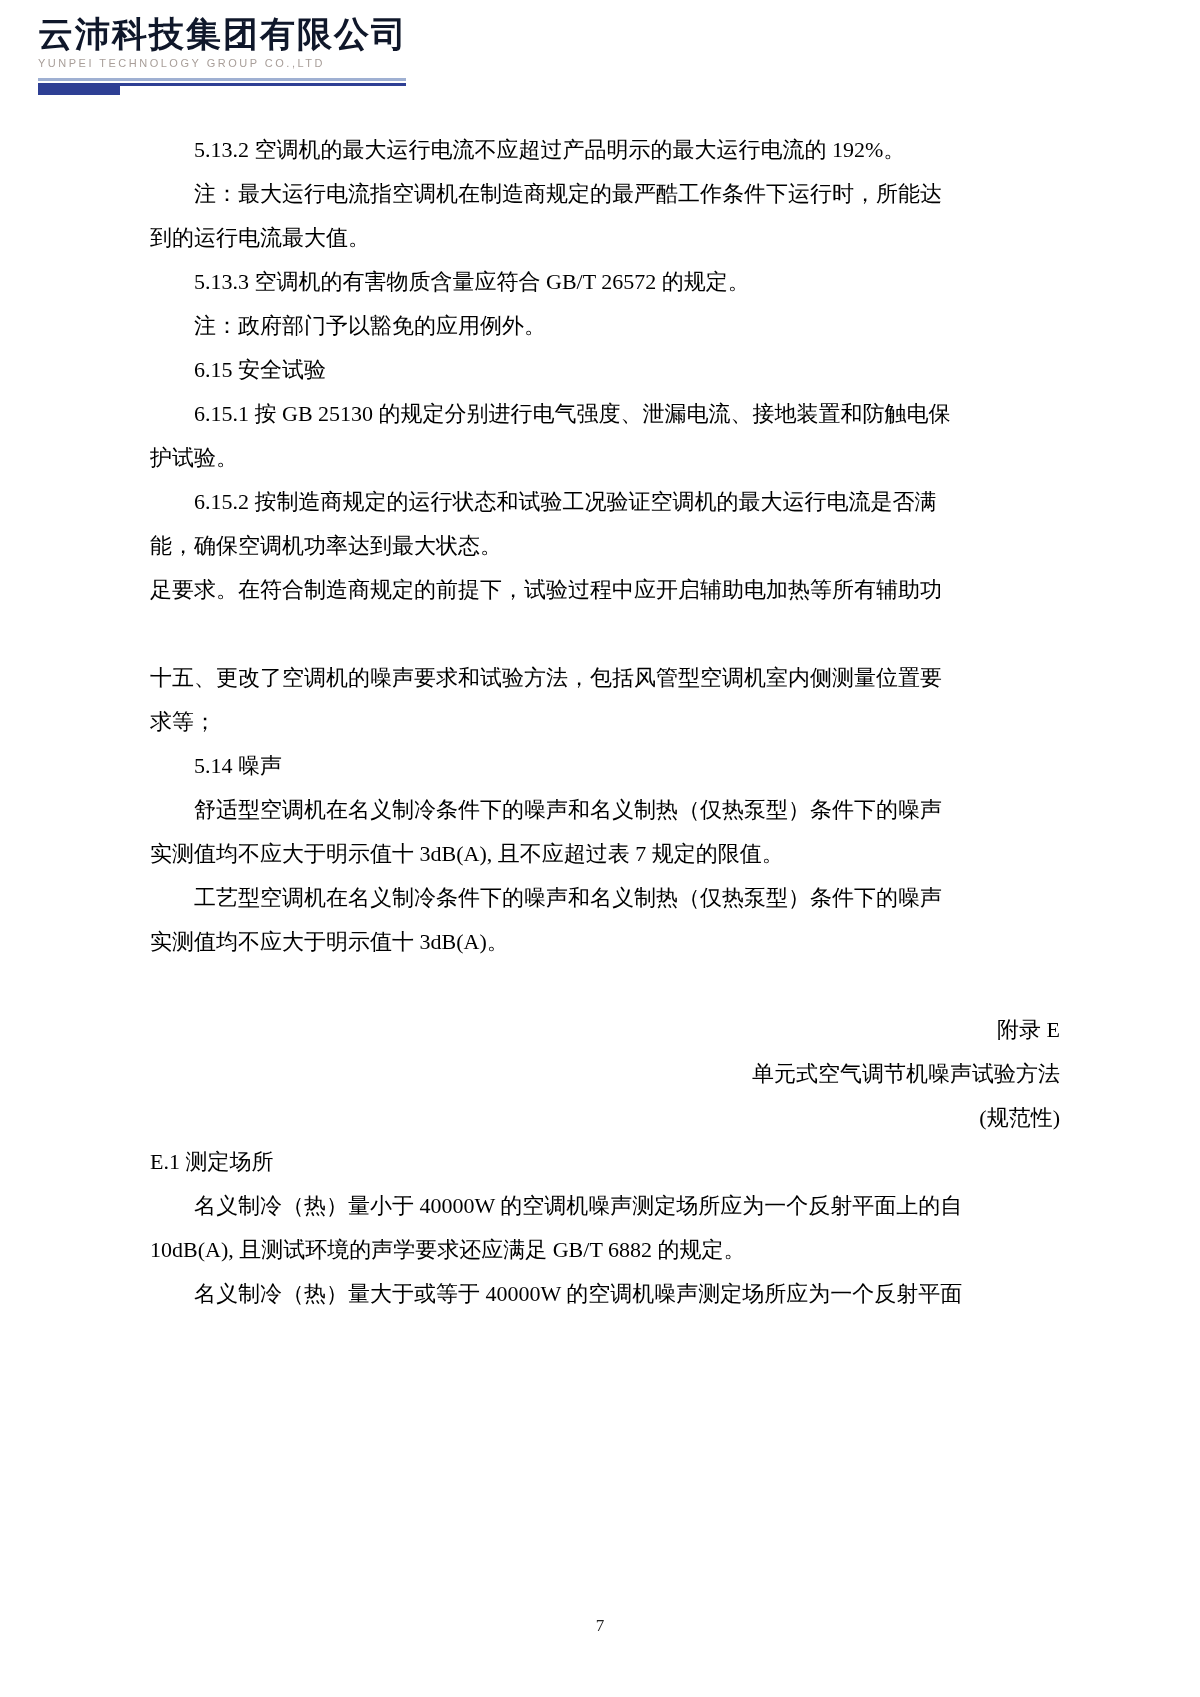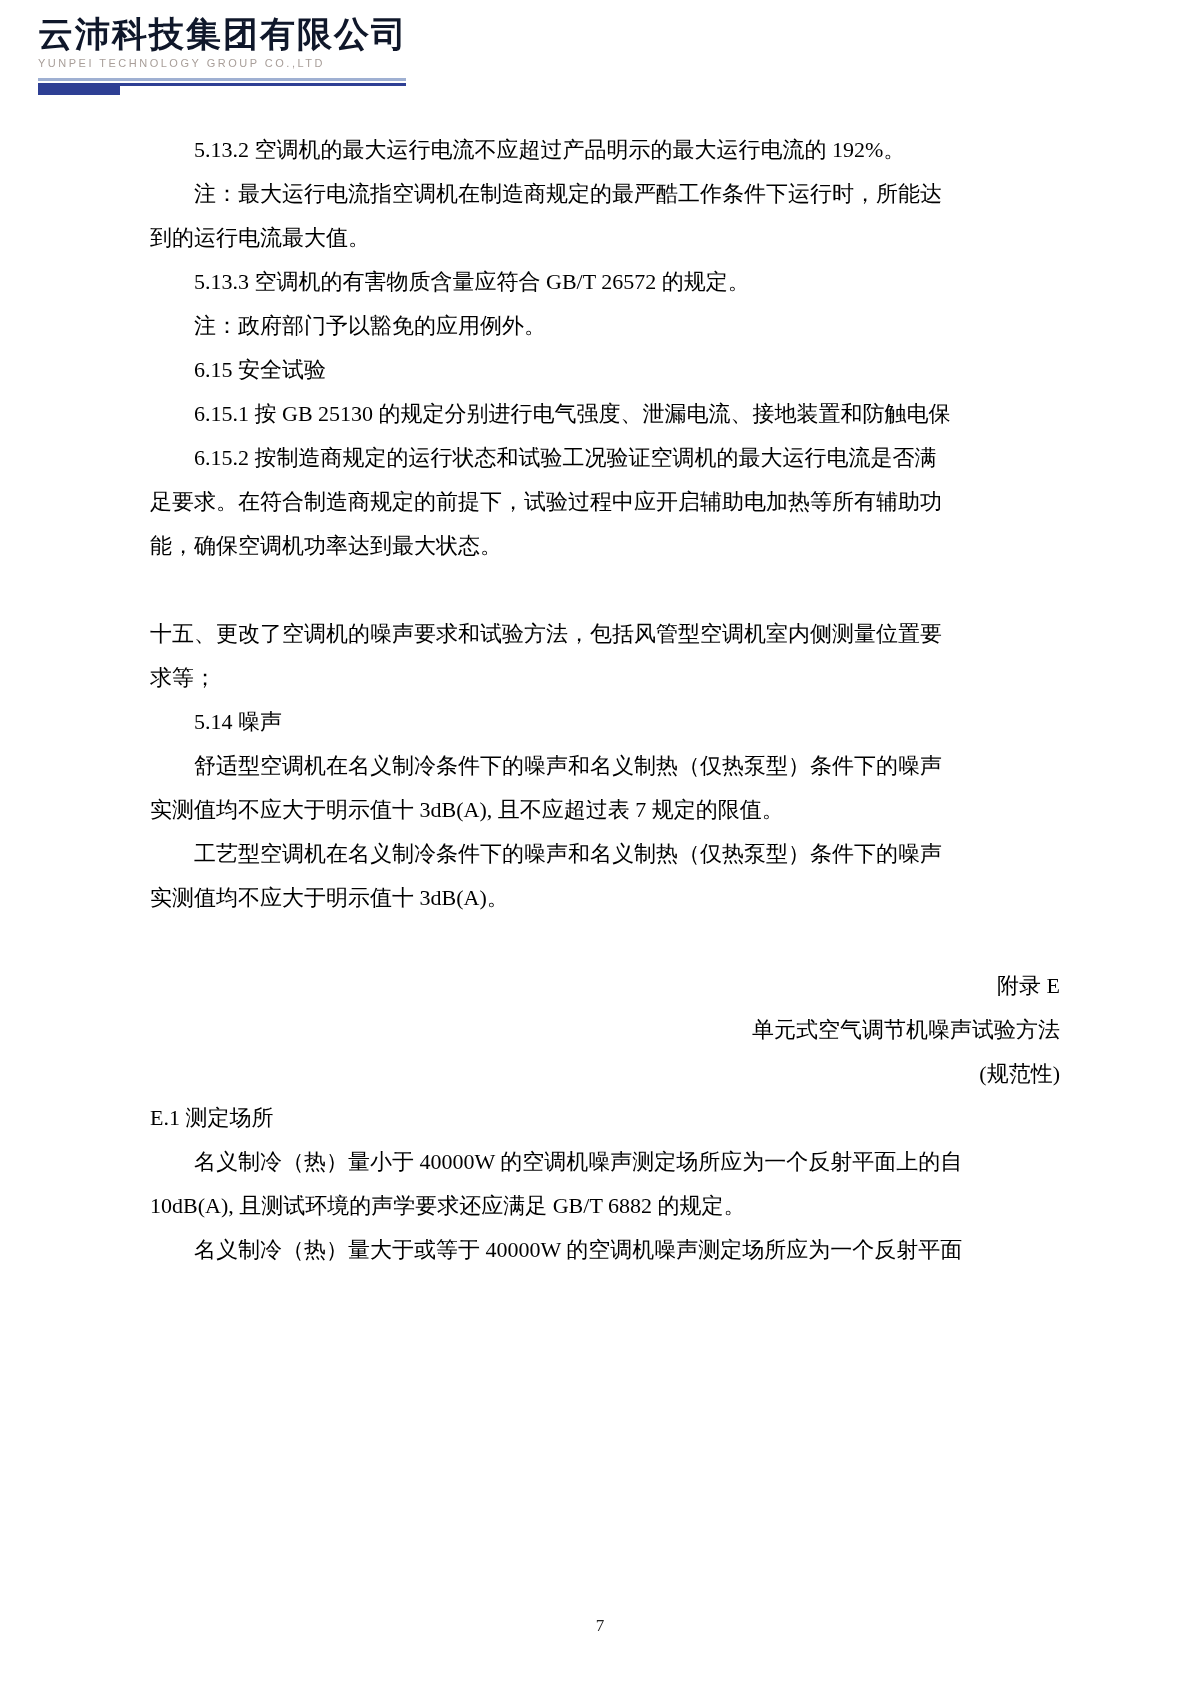--- a/index.html
+++ b/index.html
@@ -94,23 +94,24 @@
   </div>
 
   <div class="doc">
       <div class="line indent">5.13.2 空调机的最大运行电流不应超过产品明示的最大运行电流的 192%。</div>
       <div class="line indent">注：最大运行电流指空调机在制造商规定的最严酷工作条件下运行时，所能达</div>
       <div class="line flush">到的运行电流最大值。</div>
       <div class="line indent">5.13.3 空调机的有害物质含量应符合 GB/T 26572 的规定。</div>
       <div class="line indent">注：政府部门予以豁免的应用例外。</div>
       <div class="line indent">6.15 安全试验</div>
       <div class="line indent">6.15.1 按 GB 25130 的规定分别进行电气强度、泄漏电流、接地装置和防触电保</div>
+      <div class="line flush">护试验。</div>
       <div class="line indent">6.15.2 按制造商规定的运行状态和试验工况验证空调机的最大运行电流是否满</div>
+      <div class="line flush">能，确保空调机功率达到最大状态。</div>
       <div class="line flush">足要求。在符合制造商规定的前提下，试验过程中应开启辅助电加热等所有辅助功</div>
-      <div class="line flush">能，确保空调机功率达到最大状态。</div>
       <div class="line blank"></div>
       <div class="line flush">十五、更改了空调机的噪声要求和试验方法，包括风管型空调机室内侧测量位置要</div>
       <div class="line flush">求等；</div>
       <div class="line indent">5.14 噪声</div>
       <div class="line indent">舒适型空调机在名义制冷条件下的噪声和名义制热（仅热泵型）条件下的噪声</div>
       <div class="line flush">实测值均不应大于明示值十 3dB(A), 且不应超过表 7 规定的限值。</div>
       <div class="line indent">工艺型空调机在名义制冷条件下的噪声和名义制热（仅热泵型）条件下的噪声</div>
       <div class="line flush">实测值均不应大于明示值十 3dB(A)。</div>
       <div class="line blank"></div>
       <div class="line center">附录 E</div>

